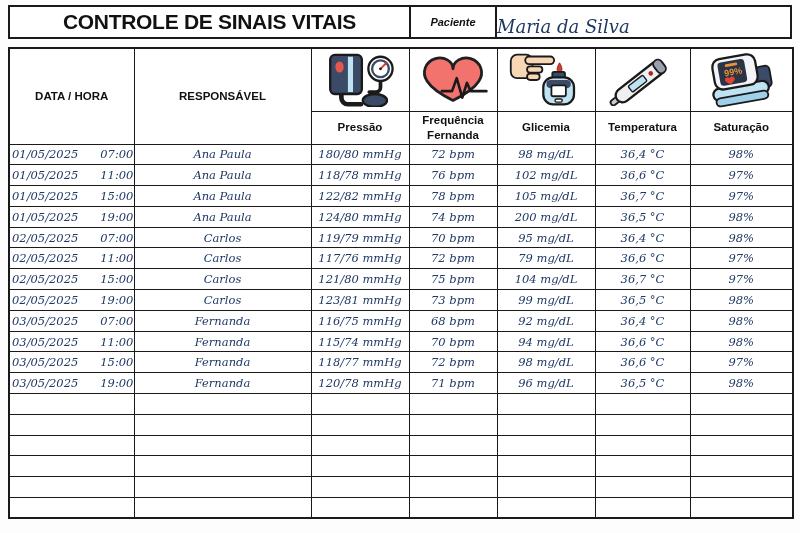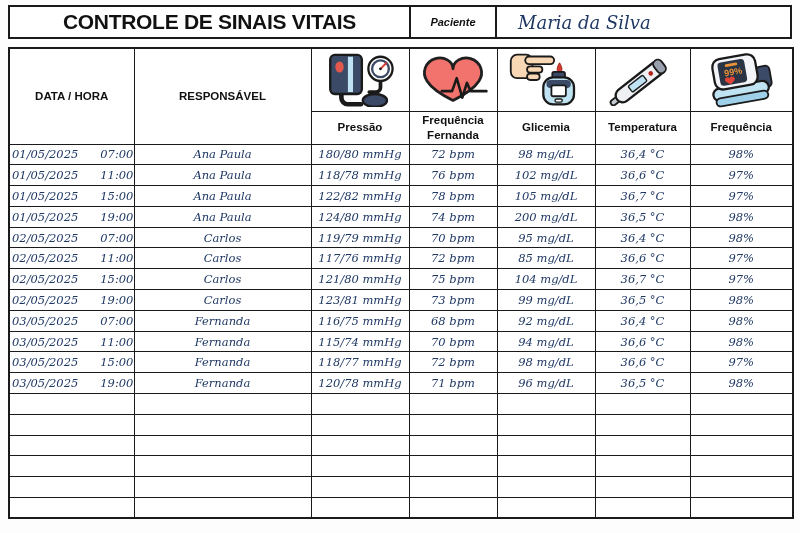--- a/index.html
+++ b/index.html
@@ -22,21 +22,21 @@
     width:401px; border-right:2px solid var(--line);
     display:flex; align-items:center; justify-content:center;
     font-weight:bold; font-size:21px; letter-spacing:-0.3px;
   }
   .patient-label-box{
     width:86px; border-right:2px solid var(--line);
     display:flex; align-items:center; justify-content:center;
     font-weight:bold; font-size:11px;font-style:italic;
   }
   .patient-name-box{
-    flex:1; display:flex; align-items:center; padding-left:21px;
+    flex:1; display:flex; align-items:flex-end; padding-left:0;
   }
   .hand{
     font-family:"DejaVu Serif", serif; font-style:italic; color:var(--ink);
   }
   .patient-name-box .hand{font-size:18px;}
 
   
   .spacer{height:8px;}
   table{
     width:784px; height:471px; border-collapse:collapse; table-layout:fixed;
@@ -147,21 +147,21 @@
               <path d="M33 27 c-1.4 -2.6 -5.5 -1.7 -5.5 1.2 c0 2.2 3.4 4 5.5 5.4 c2.1 -1.4 5.5 -3.2 5.5 -5.4 c0 -2.9 -4.1 -3.8 -5.5 -1.2 Z" fill="#e04437"></path>
             </g>
           </svg>
         </th>
       </tr>
       <tr class="label-row">
         <th>Pressão</th>
         <th>Frequência Fernanda</th>
         <th>Glicemia</th>
         <th>Temperatura</th>
-        <th>Frequência</th>
+        <th>Saturação</th>
       </tr>
     </thead>
     <tbody>
         <tr>
           <td class="hand dt"><span>01/05/2025</span><span>07:00</span></td>
           <td class="hand">Ana Paula</td>
           <td class="hand">180/80 mmHg</td>
           <td class="hand">72 bpm</td>
           <td class="hand">98 mg/dL</td>
           <td class="hand">36,4 °C</td>
@@ -201,21 +201,21 @@
           <td class="hand">70 bpm</td>
           <td class="hand">95 mg/dL</td>
           <td class="hand">36,4 °C</td>
           <td class="hand">98%</td>
         </tr>
         <tr>
           <td class="hand dt"><span>02/05/2025</span><span>11:00</span></td>
           <td class="hand">Carlos</td>
           <td class="hand">117/76 mmHg</td>
           <td class="hand">72 bpm</td>
-          <td class="hand">85 mg/dL</td>
+          <td class="hand">79 mg/dL</td>
           <td class="hand">36,6 °C</td>
           <td class="hand">97%</td>
         </tr>
         <tr>
           <td class="hand dt"><span>02/05/2025</span><span>15:00</span></td>
           <td class="hand">Carlos</td>
           <td class="hand">121/80 mmHg</td>
           <td class="hand">75 bpm</td>
           <td class="hand">104 mg/dL</td>
           <td class="hand">36,7 °C</td>

